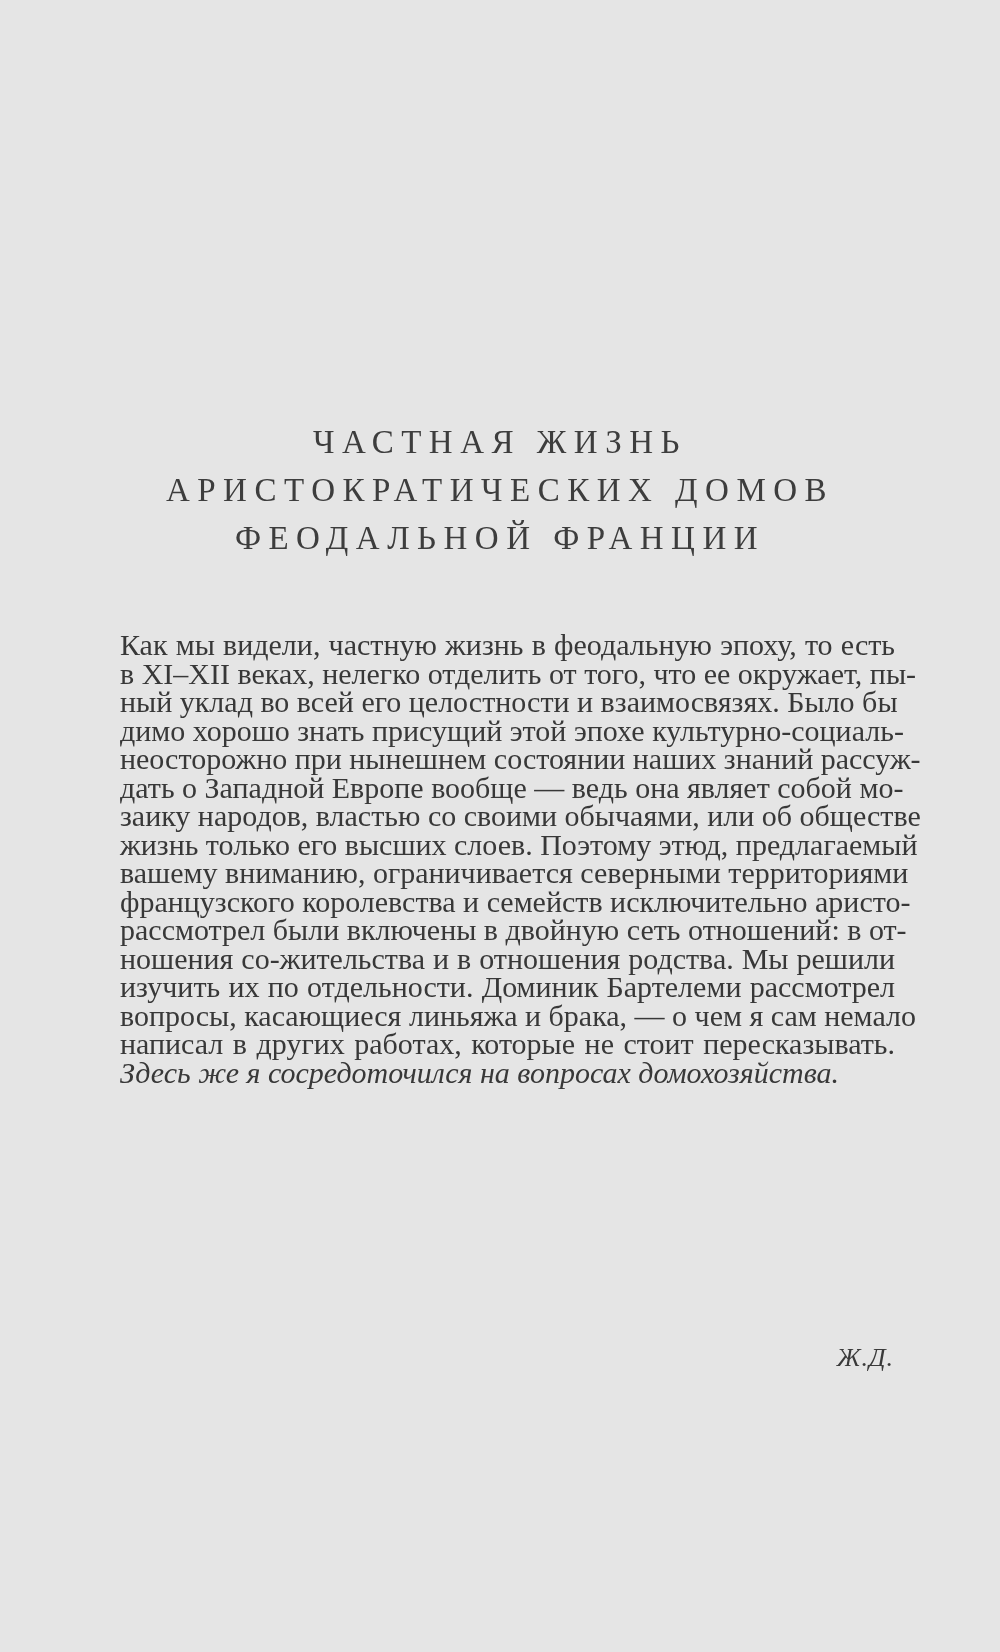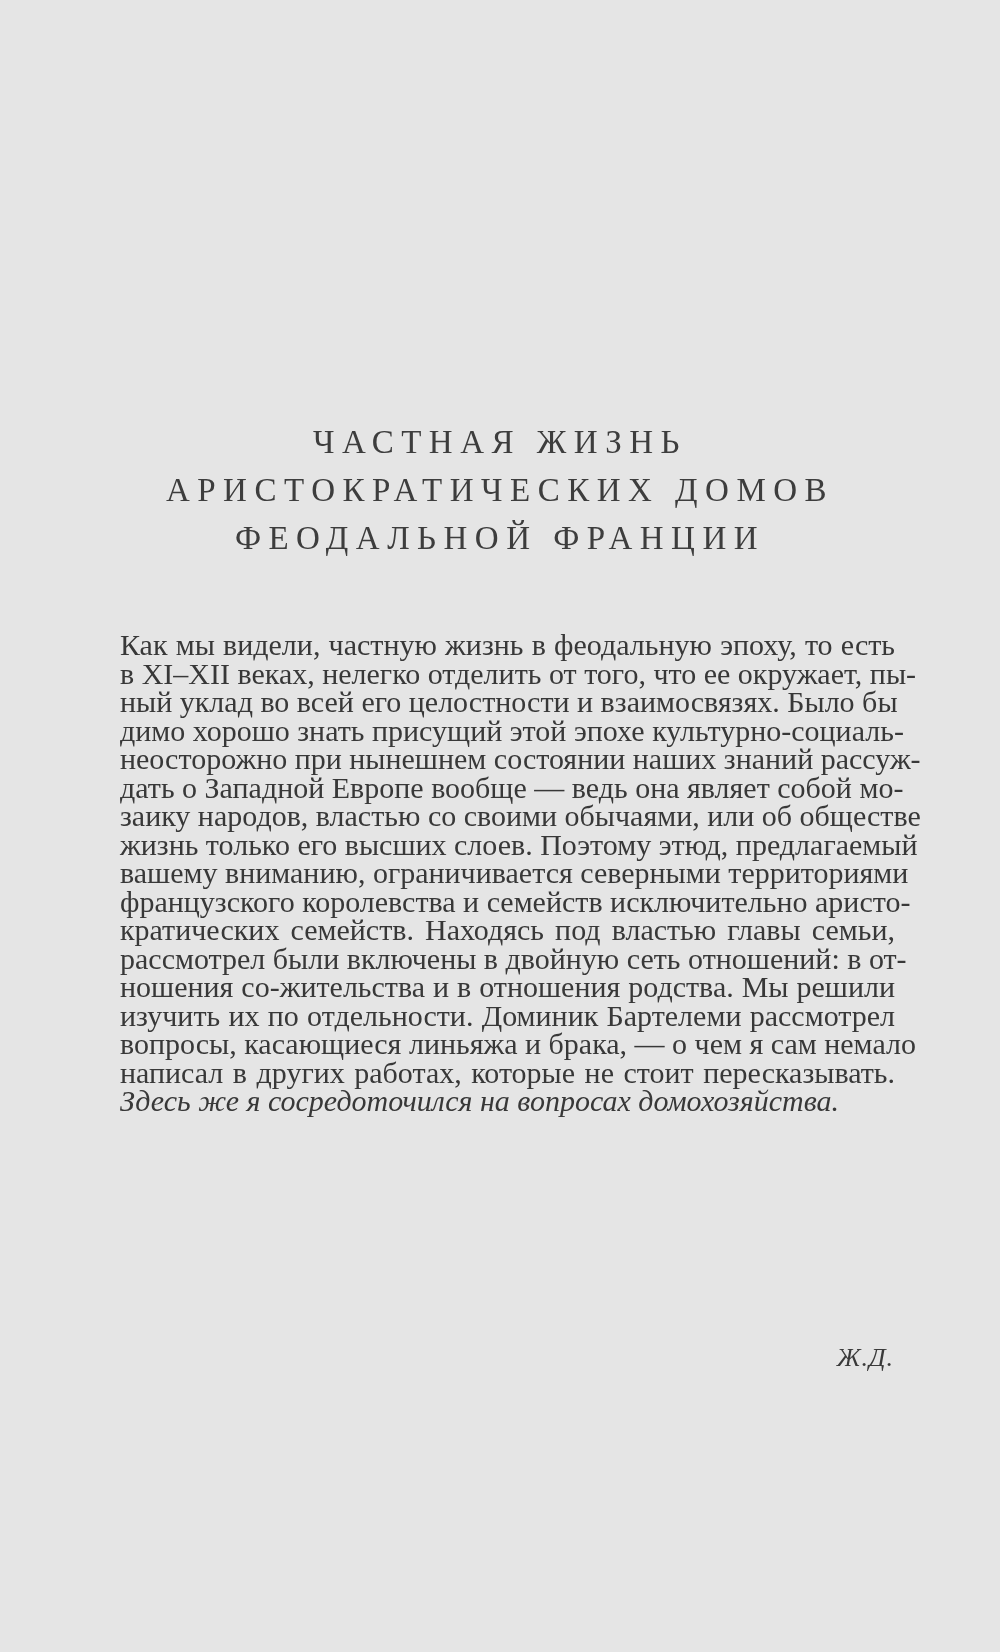--- a/index.html
+++ b/index.html
@@ -85,21 +85,20 @@
     <span class="body-line">Как мы видели, частную жизнь в феодальную эпоху, то есть</span>
     <span class="body-line">в XI–XII веках, нелегко отделить от того, что ее окружает, пы-</span>
     <span class="body-line">ный уклад во всей его целостности и взаимосвязях. Было бы</span>
     <span class="body-line">димо хорошо знать присущий этой эпохе культурно-социаль-</span>
     <span class="body-line">неосторожно при нынешнем состоянии наших знаний рассуж-</span>
     <span class="body-line">дать о Западной Европе вообще — ведь она являет собой мо-</span>
     <span class="body-line">заику народов, властью со своими обычаями, или об обществе</span>
     <span class="body-line">жизнь только его высших слоев. Поэтому этюд, предлагаемый</span>
     <span class="body-line">вашему вниманию, ограничивается северными территориями</span>
     <span class="body-line">французского королевства и семейств исключительно аристо-</span>
-    <span class="body-line">кратических семейств. Находясь под властью главы семьи,</span>
     <span class="body-line">рассмотрел были включены в двойную сеть отношений: в от-</span>
     <span class="body-line">ношения со-жительства и в отношения родства. Мы решили</span>
     <span class="body-line">изучить их по отдельности. Доминик Бартелеми рассмотрел</span>
     <span class="body-line">вопросы, касающиеся линьяжа и брака, — о чем я сам немало</span>
     <span class="body-line">написал в других работах, которые не стоит пересказывать.</span>
     <span class="body-line last">Здесь же я сосредоточился на вопросах домохозяйства.</span>
   </p>
 
   <div class="signature">Ж.Д.</div>
 

